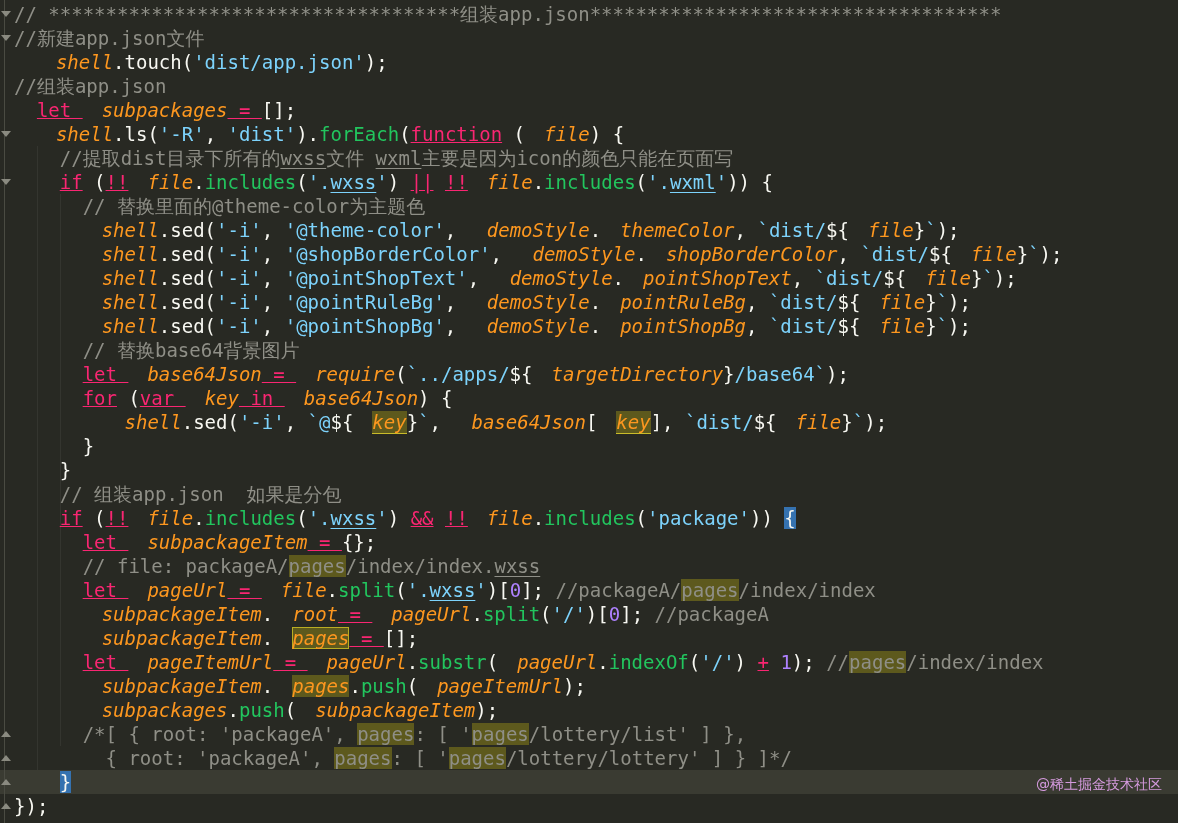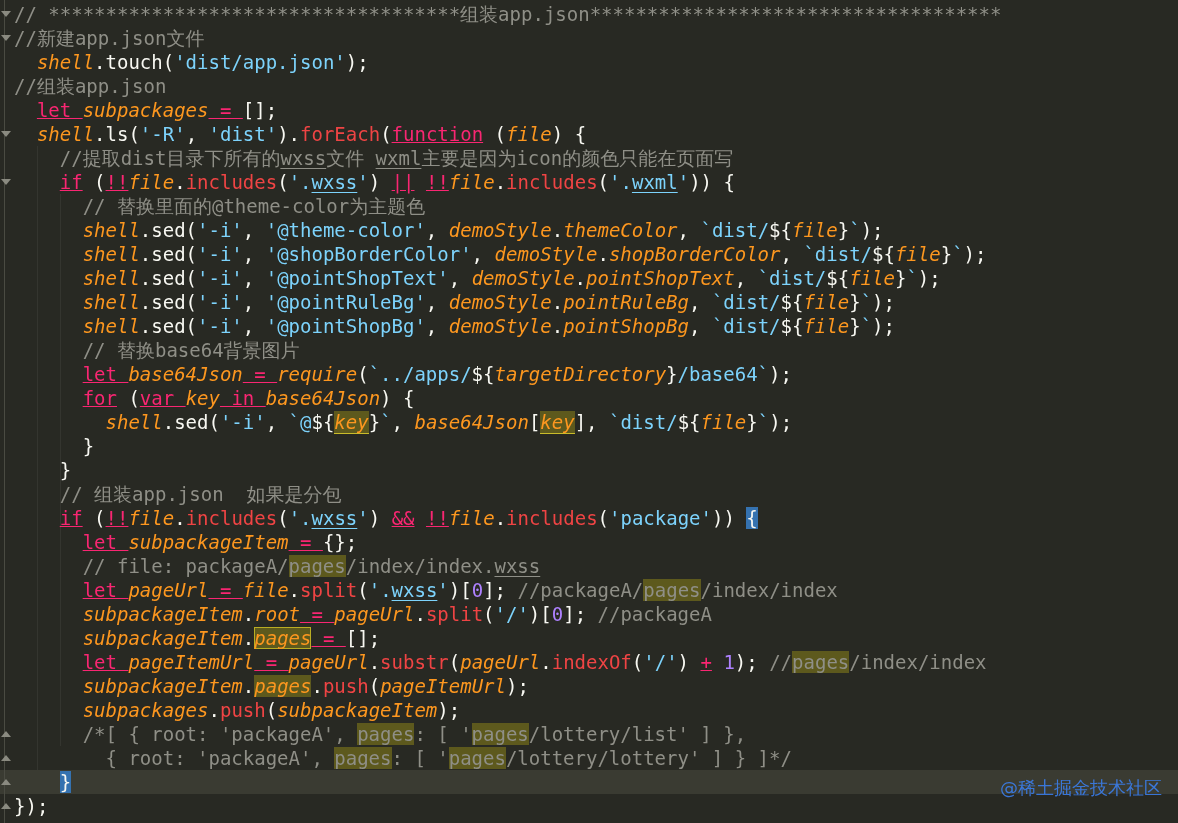--- a/index.html
+++ b/index.html
@@ -20,31 +20,31 @@
   .iguide{position:absolute;width:1px;background:rgba(255,255,255,0.06);z-index:0;}
   
   .code{position:absolute;left:14px;top:2px;right:0;
     font-size:19px;line-height:24px;white-space:pre;z-index:1;}
   .line{height:24px;position:relative;}
   .line.cur{background:#3a3b32;margin-left:-14px;padding-left:14px;}
   .p{color:#f8f8f2;}
   .c{color:#8f8f87;}
   .k{color:#f92672;text-decoration:underline;}
   .s{color:#7dd3fc;}
-  .f{color:#ef4444;}
-  .v{color:#fd971f;font-style:italic;}
+  .f{color:#22c55e;}
+  .v{color:#fd971f;font-style:italic;margin-left:19px;}
   .n{color:#ae81ff;}
   .wavy{text-decoration-line:underline;text-decoration-style:wavy;
     text-decoration-color:#52a79c;text-decoration-thickness:1px;text-underline-offset:3px;text-decoration:underline;}
   .hl{background:#5d591d;}
   .hlb{background:#5d591d;box-shadow:inset 0 0 0 1px #b9ad23;}
   .hlu{background:#5d591d;border-bottom:1px solid #c9bb2a;}
   .bm{background:#3572b0;color:#f8f8f2;}
   .watermark{position:absolute;right:16px;top:776px;z-index:4;
-    color:#3b82f6;font-size:18px;opacity:.85;
+    color:#f0abfc;font-size:14px;opacity:.85;
     font-family:"DejaVu Sans","Liberation Sans",sans-serif;}
 </style>
 </head>
 <body>
 
 <div class="editor">
   <div class="iguide" style="left:37px;top:146px;height:624px;"></div>
   <div class="iguide" style="left:60px;top:194px;height:552px;"></div>
   <div class="gutter">
     <div class="gutter-line"></div>

